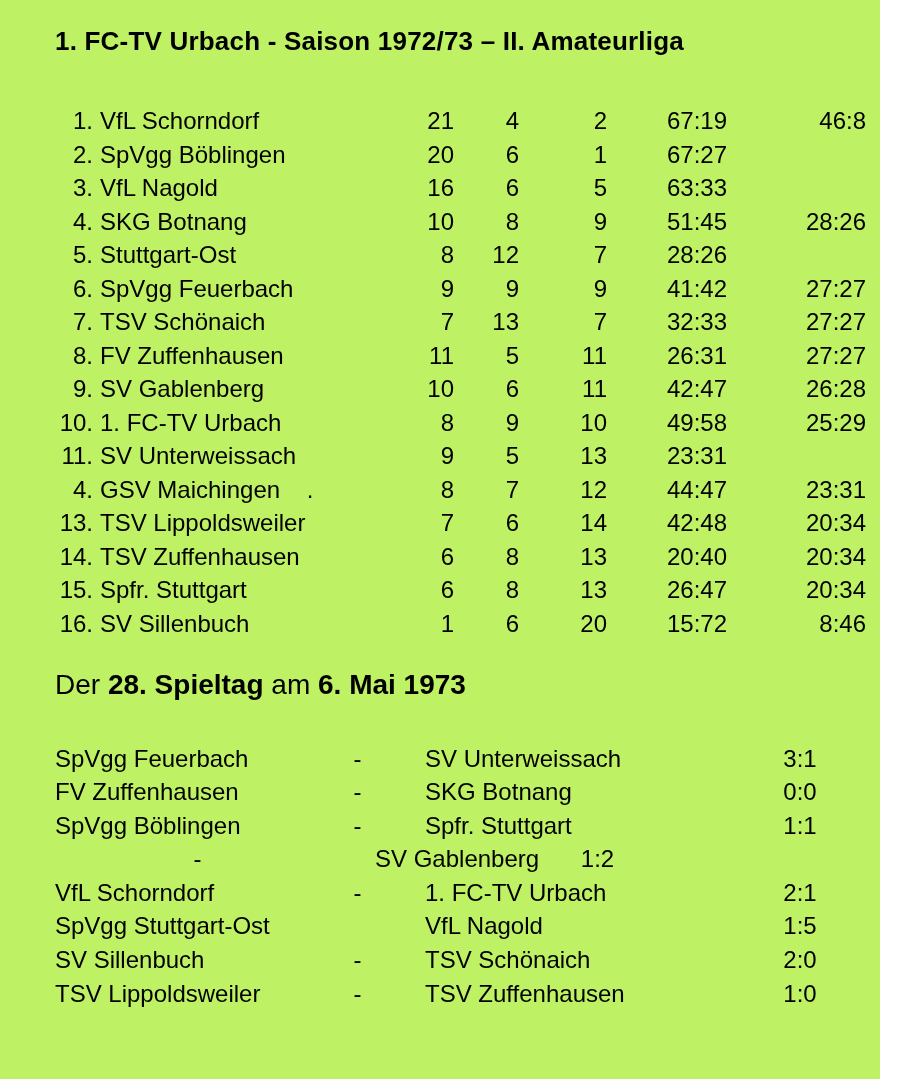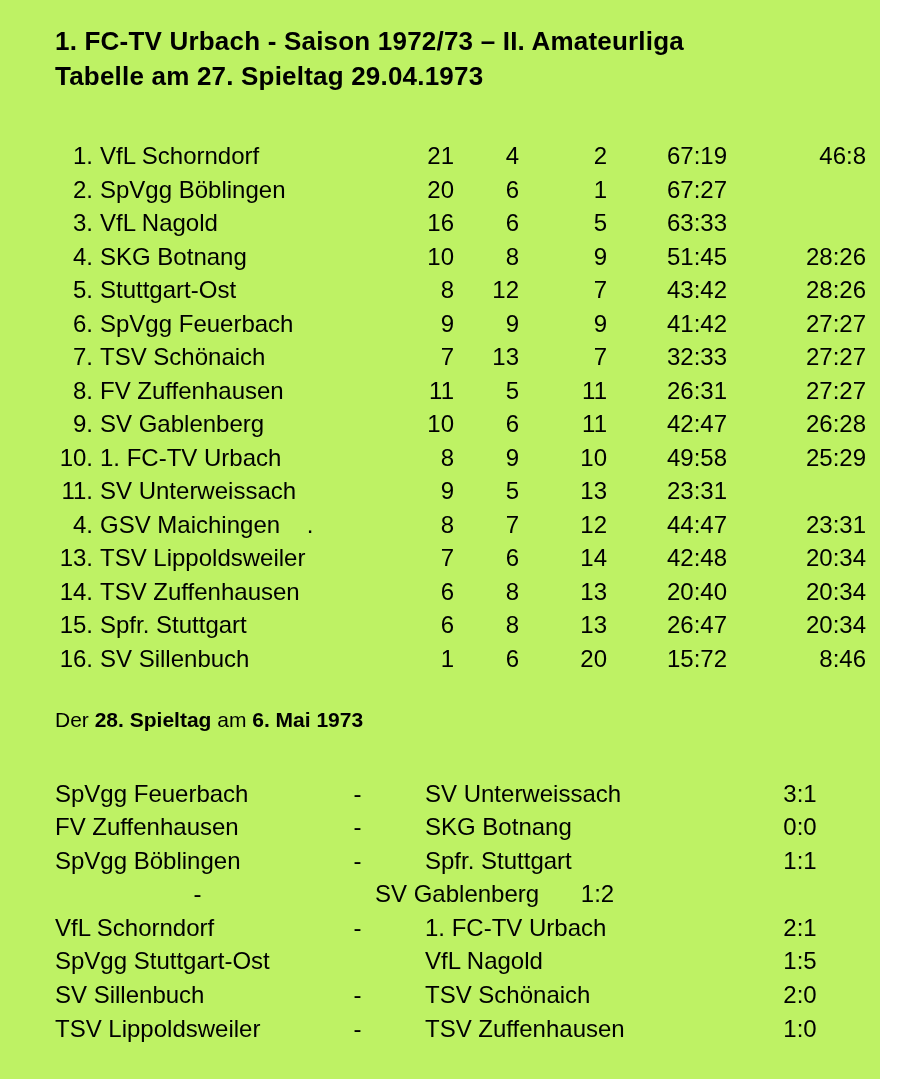--- a/index.html
+++ b/index.html
@@ -33,21 +33,21 @@
     grid-template-columns: 38px 1fr 70px 65px 88px 120px 139px;
     font-size: 24px;
     line-height: 33.5px;
     white-space: pre;
   }
   .srow .rank  { text-align: right; }
   .srow .team  { padding-left: 7px; text-align: left; overflow: hidden; }
   .srow .num   { text-align: right; }
   .fixtures-heading {
     margin: 28px 0 0 0;
-    font-size: 21px;
+    font-size: 28px;
     font-weight: 400;
     line-height: 33.5px;
     white-space: pre;
   }
   .fixtures-heading .b { font-weight: 700; }
   .fixtures {
     margin-top: 40px;
     width: 775px;
   }
   .frow {
@@ -63,21 +63,20 @@
   .frow .score { text-align: center; }
 </style>
 </head>
 <body>
 
 <div class="page">
 
   <header>
     <div class="title">
       <div>1. FC-TV Urbach - Saison 1972/73 – II. Amateurliga</div>
-      <div>Tabelle am 27. Spieltag 29.04.1973</div>
     </div>
   </header>
 
   <section class="standings" id="standings-rows">
     <div class="srow">
       <span class="rank">1.</span>
       <span class="team">VfL Schorndorf</span>
       <span class="num">21</span>
       <span class="num">4</span>
       <span class="num">2</span>
@@ -112,21 +111,20 @@
       <span class="num">51:45</span>
       <span class="num">28:26</span>
     </div>
 
     <div class="srow">
       <span class="rank">5.</span>
       <span class="team">Stuttgart-Ost</span>
       <span class="num">8</span>
       <span class="num">12</span>
       <span class="num">7</span>
-      <span class="num">43:42</span>
       <span class="num">28:26</span>
     </div>
 
     <div class="srow">
       <span class="rank">6.</span>
       <span class="team">SpVgg Feuerbach</span>
       <span class="num">9</span>
       <span class="num">9</span>
       <span class="num">9</span>
       <span class="num">41:42</span>

